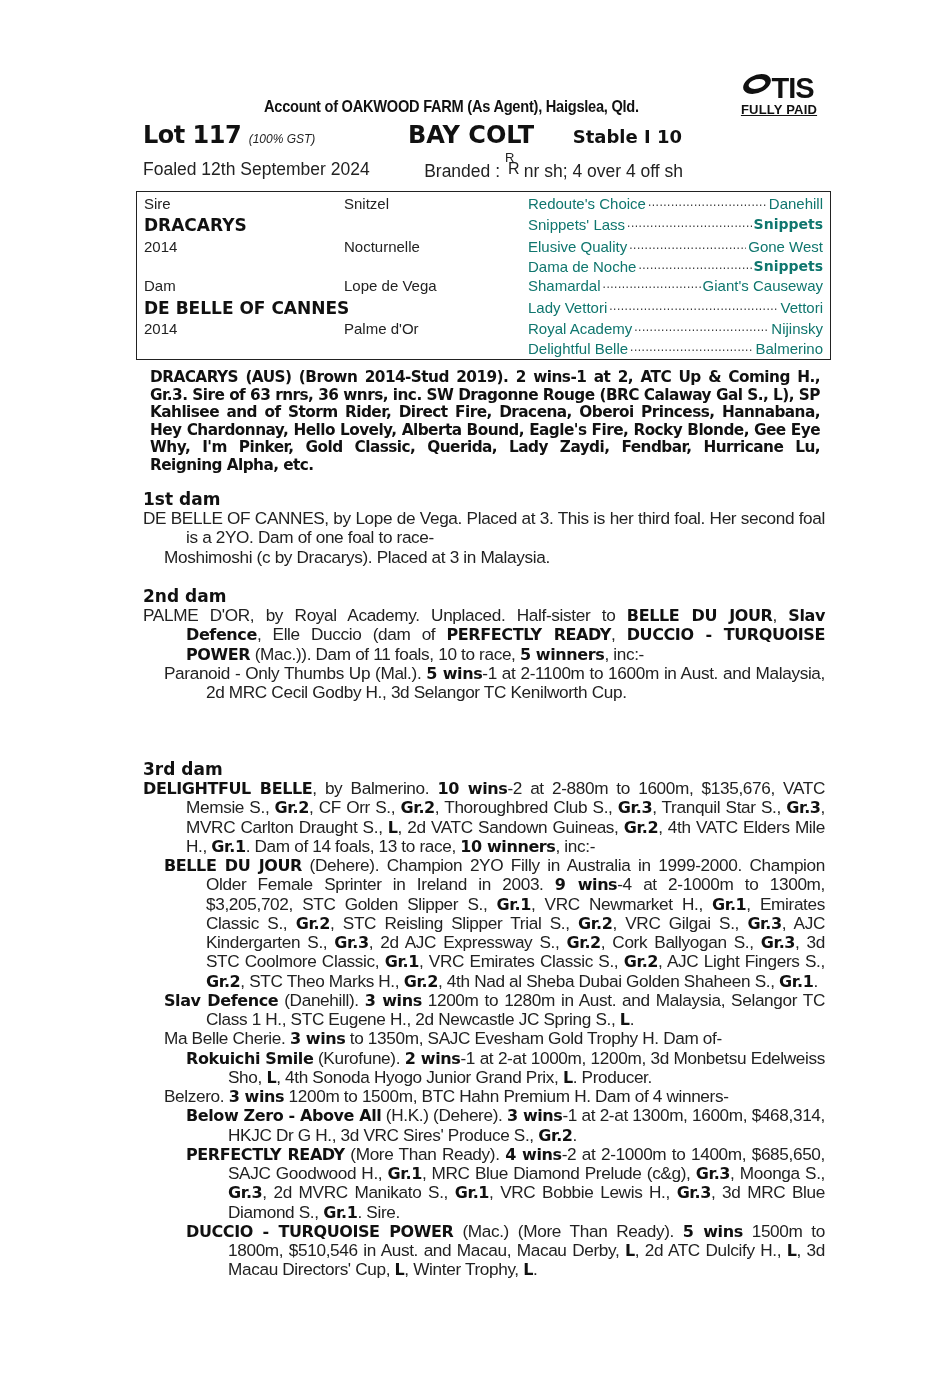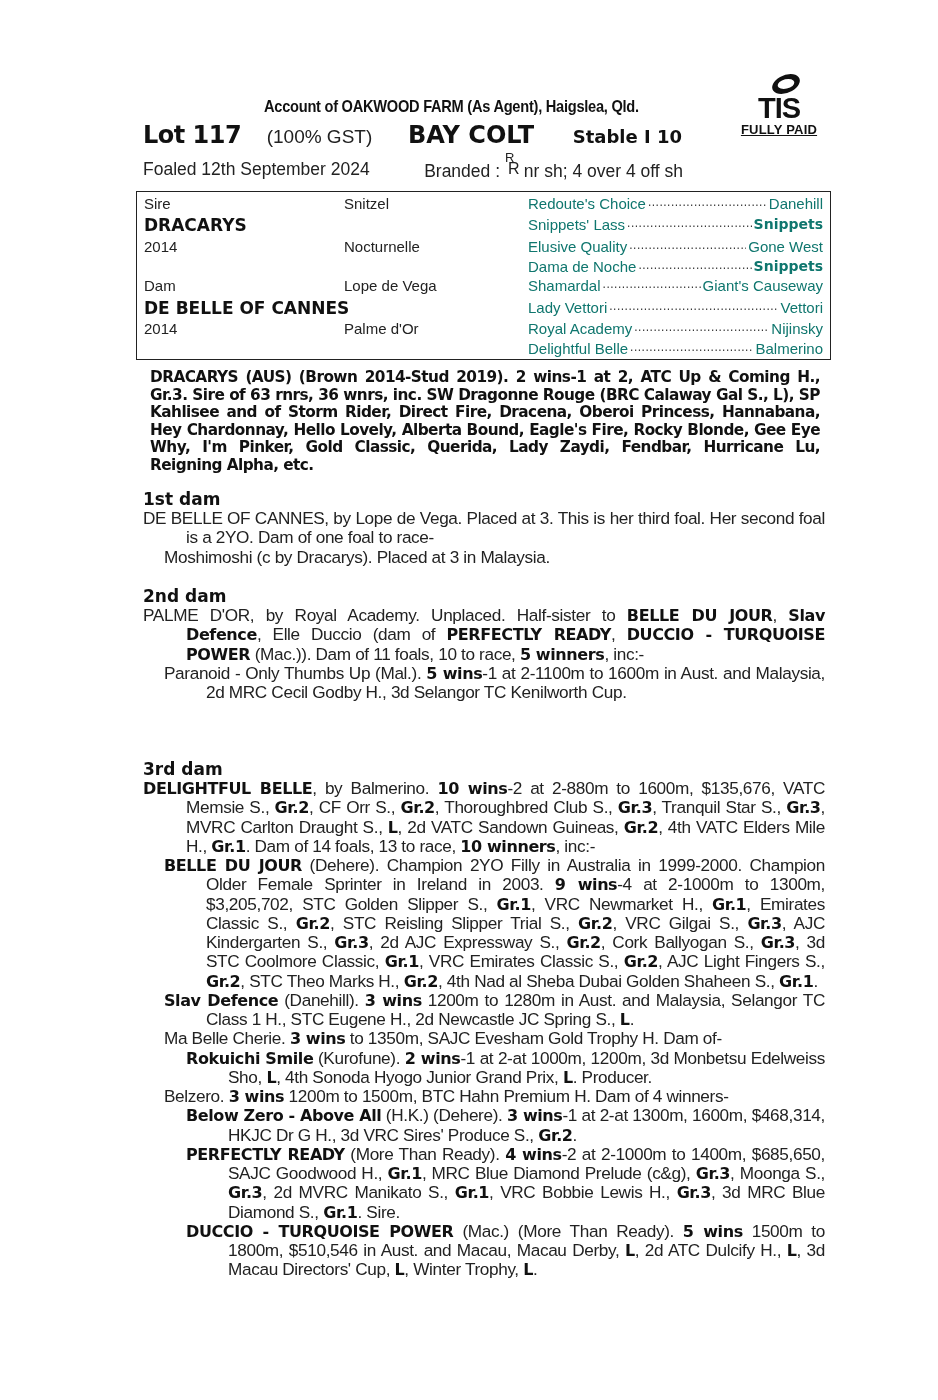--- a/index.html
+++ b/index.html
@@ -2,27 +2,27 @@
 <html><head>
 <meta charset="utf-8">
 <style>
   html, body { margin: 0; padding: 0; background: #ffffff; }
   body { width: 938px; height: 1400px; position: relative; color: #111; font-family: "Liberation Sans", sans-serif; overflow: hidden; }
   .page { position: absolute; left: 16px; top: 0; width: 798px; height: 1400px; }
 
   
   .account { position: absolute; left: 248px; top: 97px; font-family: "Liberation Sans", sans-serif; font-weight: bold; font-size: 17px; letter-spacing: -0.3px; transform: scaleX(0.86); transform-origin: left top; white-space: nowrap; }
   .otis { position: absolute; left: 720px; top: 74px; width: 86px; text-align: center; }
-  .otis-word { font-family: "Liberation Sans", sans-serif; font-weight: bold; font-size: 29px; line-height: 28px; letter-spacing: -1px; font-style: normal; display: inline-flex; align-items: flex-end; flex-direction: column; }
+  .otis-word { font-family: "Liberation Sans", sans-serif; font-weight: bold; font-size: 29px; line-height: 28px; letter-spacing: -1px; font-style: normal; display: inline-flex; align-items: flex-start; }
   .otis-o { display: inline-block; width: 26px; height: 20px; border: 5px solid #111; border-radius: 50%; transform: skewX(-25deg); box-sizing: border-box; margin-right: 1px; }
   .otis-sub { font-weight: bold; font-size: 13px; letter-spacing: 0.2px; margin-top: 0px; text-decoration: underline; }
 
   .lot { position: absolute; left: 127px; top: 121px; white-space: nowrap; }
   .lot-num { font-family: "DejaVu Sans", sans-serif; font-weight: bold; font-size: 24px; letter-spacing: -0.5px; }
-  .lot-gst { font-size: 19px; margin-left: 21px; color: #222; }
+  .lot-gst { font-size: 12px; margin-left: 3px; color: #222; font-style: italic; }
   .sex { position: absolute; left: 392px; top: 121px; font-family: "DejaVu Sans", sans-serif; font-weight: bold; font-size: 24px; white-space: nowrap; }
   .stable { position: absolute; right: 132px; top: 126px; font-family: "DejaVu Sans", sans-serif; font-weight: bold; font-size: 18px; white-space: nowrap; }
   .foaled { position: absolute; left: 127px; top: 159px; font-size: 17.5px; color: #222; white-space: nowrap; }
   .branded { position: absolute; right: 131px; top: 159px; font-size: 17.5px; color: #222; white-space: nowrap; }
   .brand-glyph { display: inline-block; position: relative; width: 14px; height: 18px; vertical-align: baseline; }
   .brand-glyph span { position: absolute; font-size: 13px; line-height: 13px; }
   .brand-glyph .g1 { left: 0; top: -8px; }
   .brand-glyph .g2 { left: 3px; top: 2px; font-size: 16px; line-height: 16px; }
 
   

